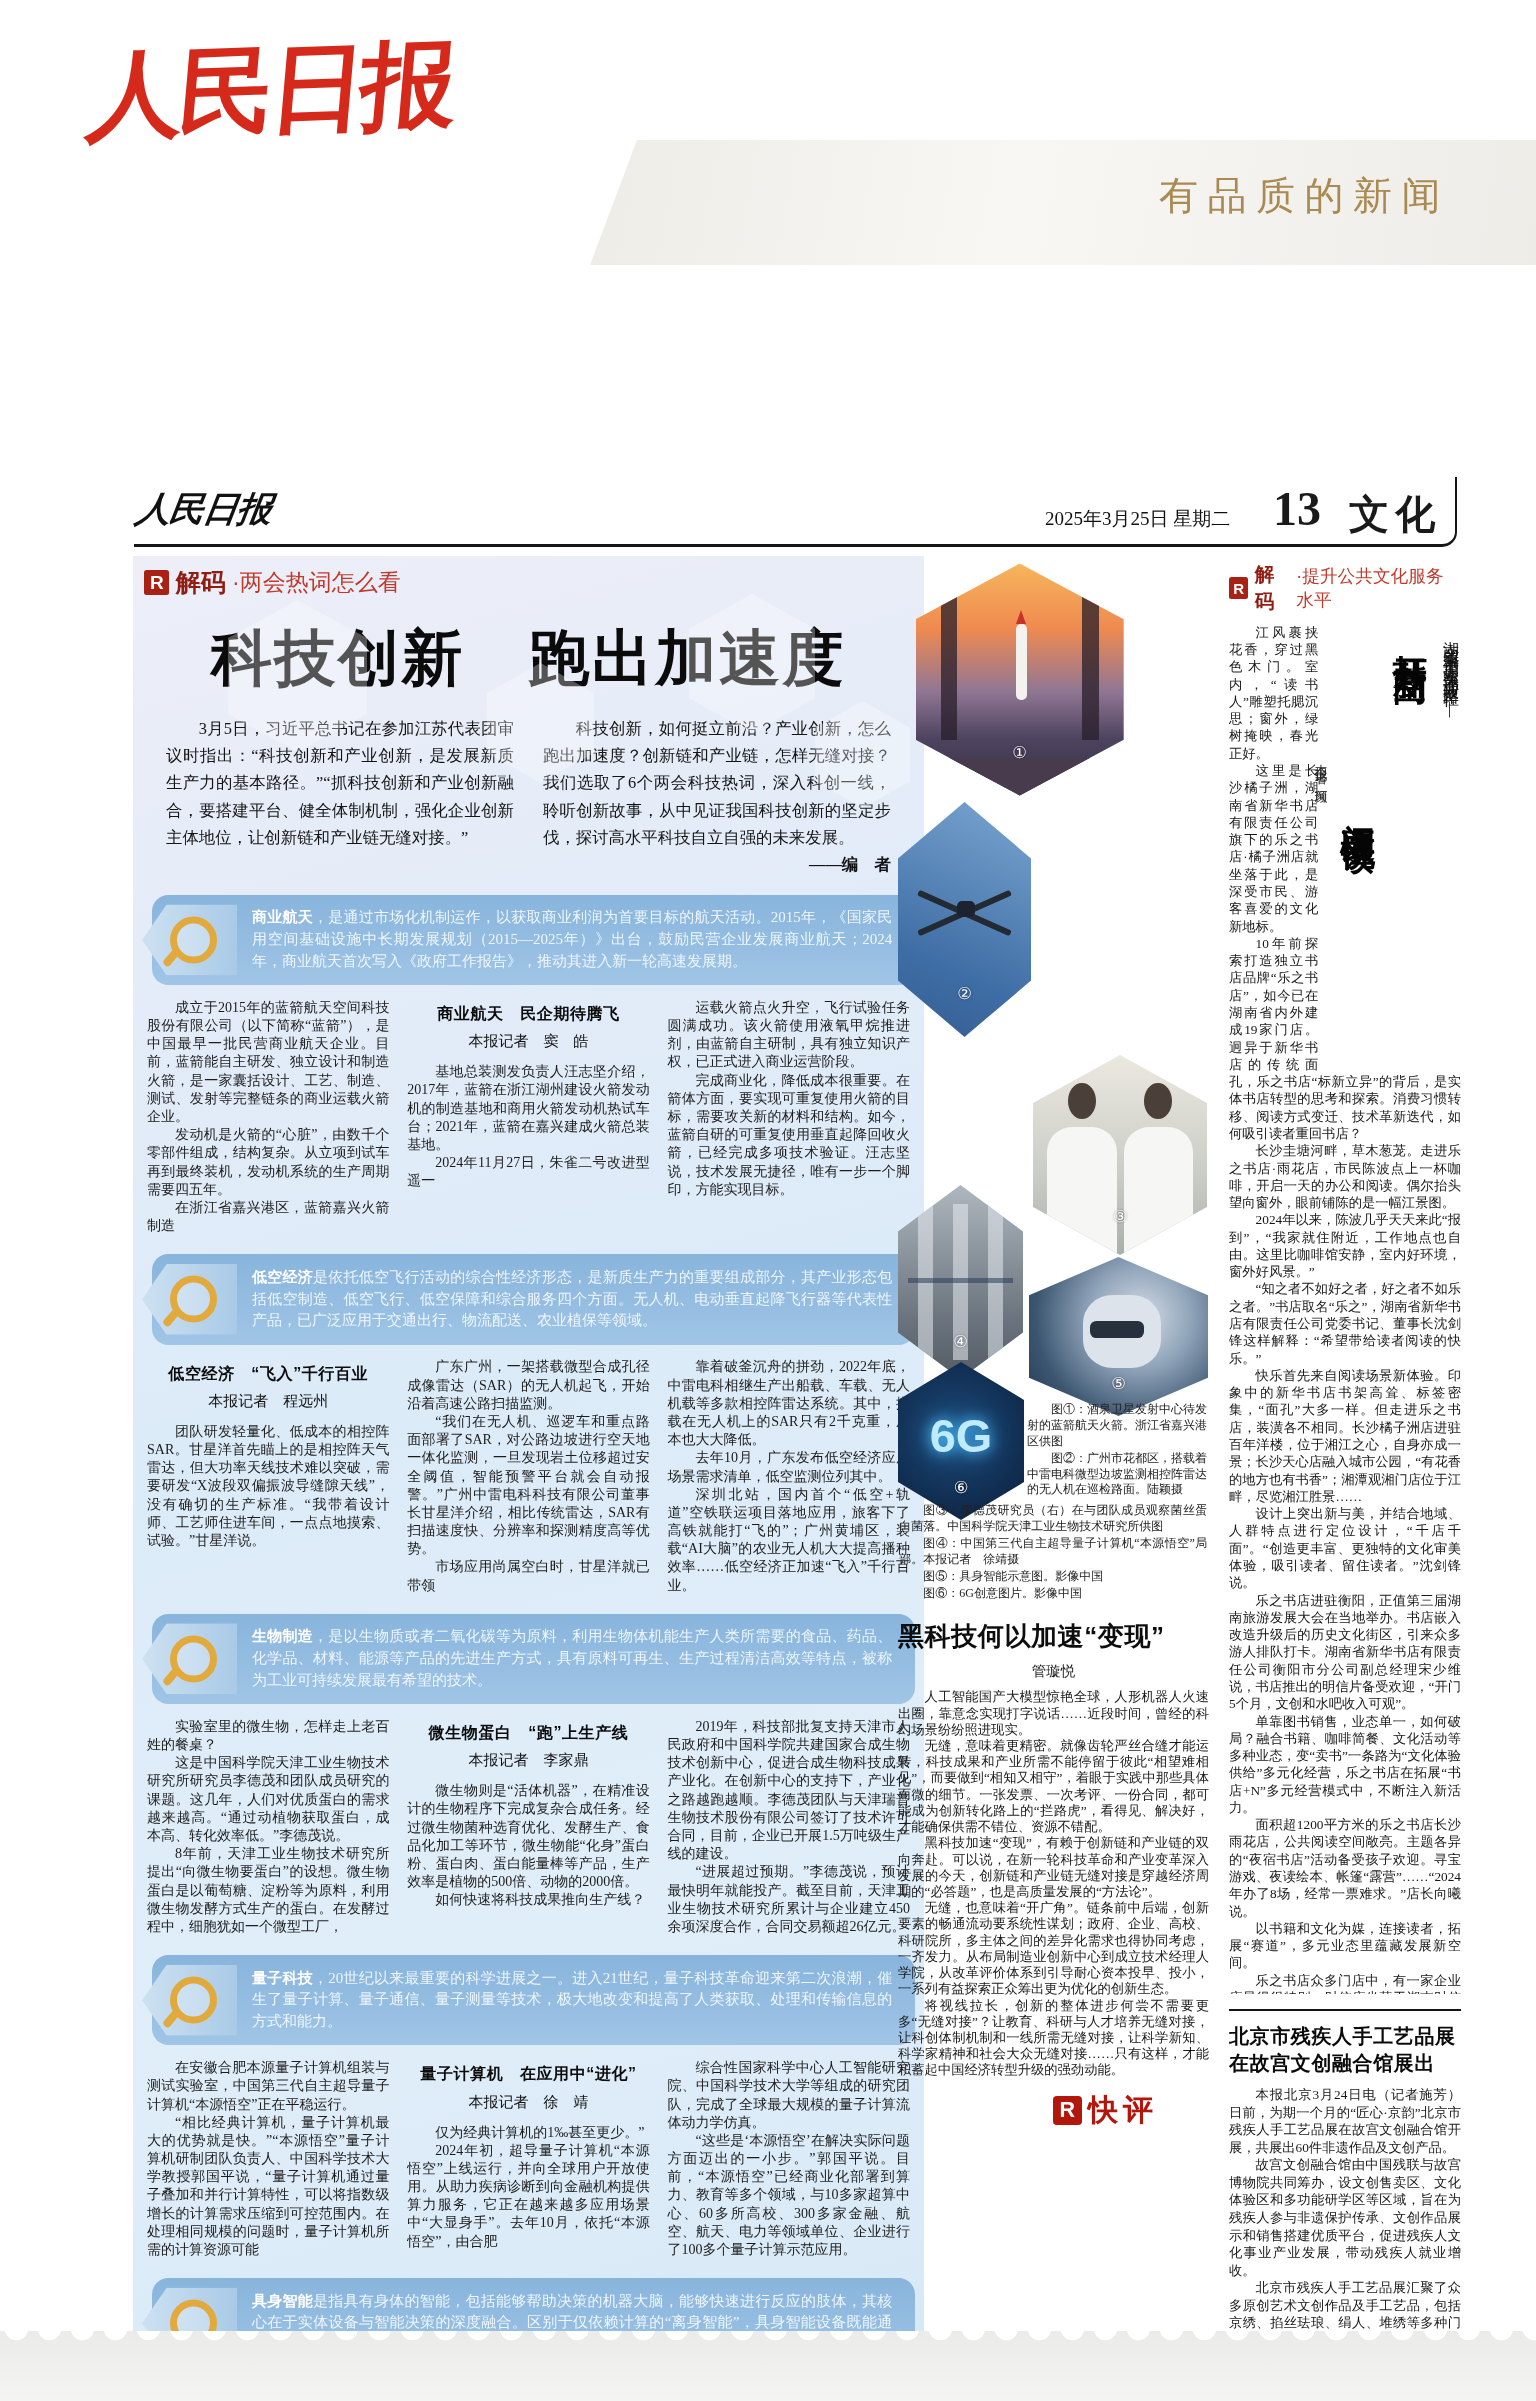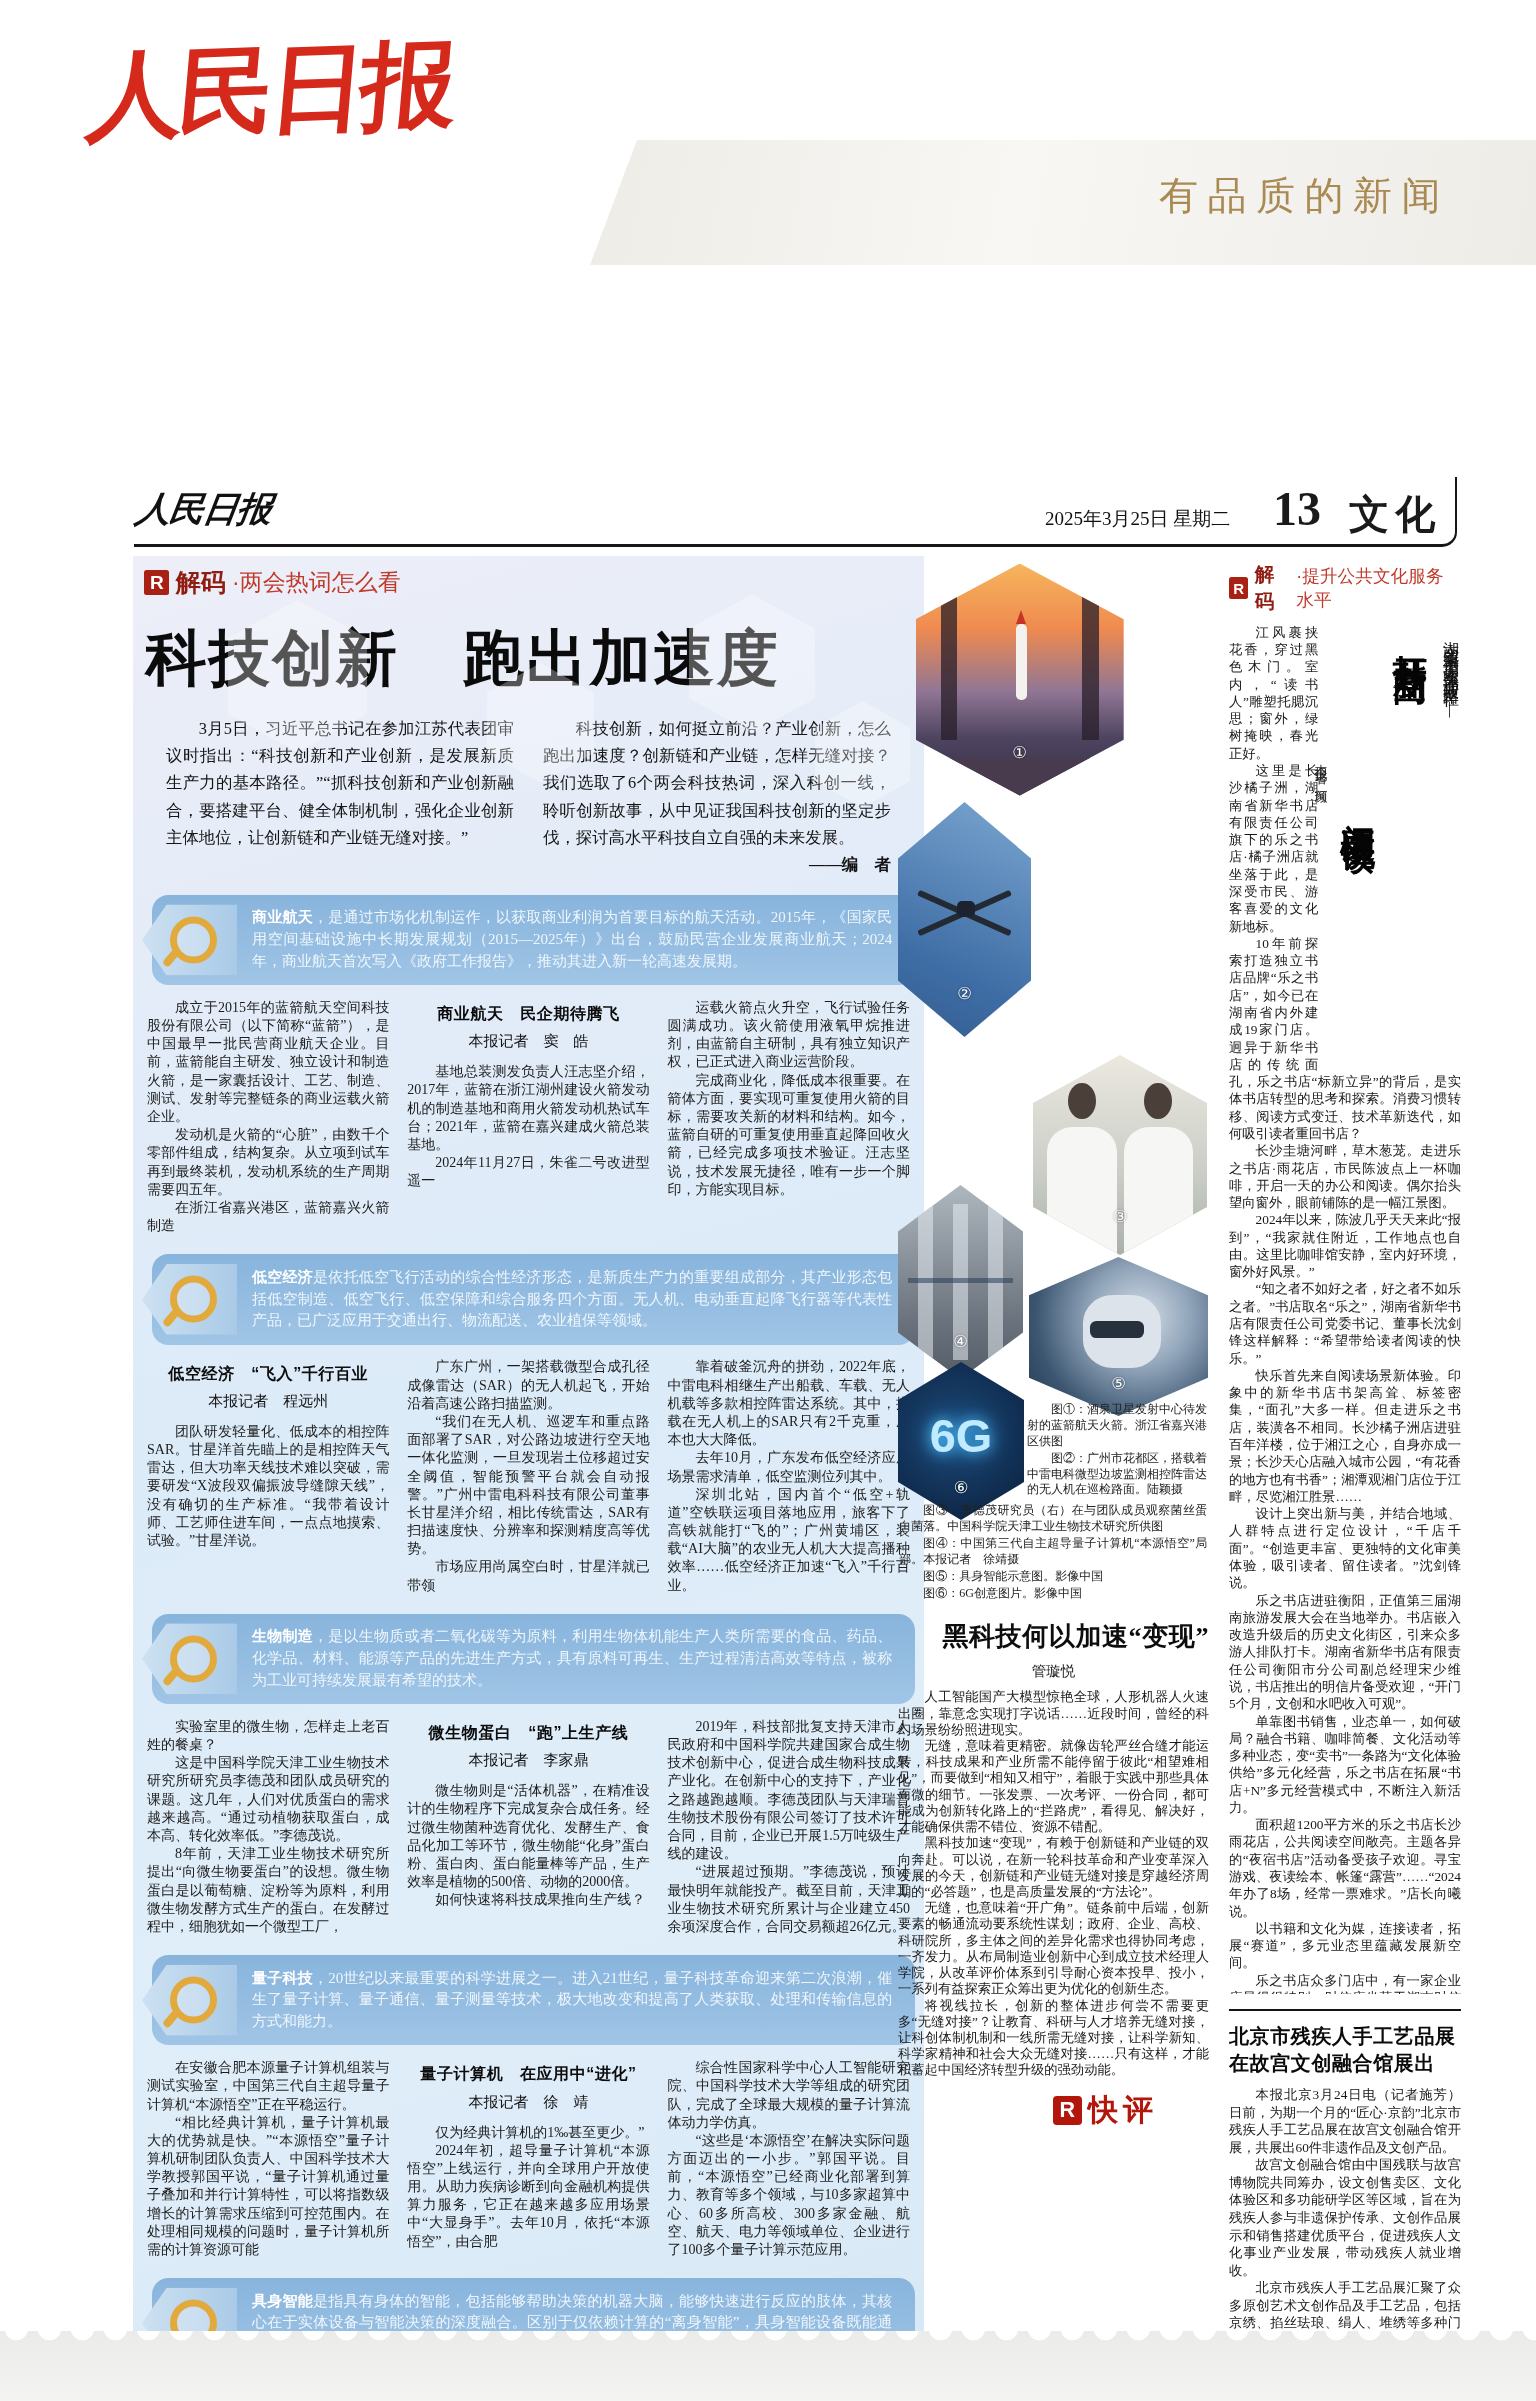--- a/index.html
+++ b/index.html
@@ -25,21 +25,21 @@
          background:linear-gradient(165deg,#edeef8 0%,#e4ecf8 20%,#dcebf8 45%,#e0eef9 72%,#d7e8f6 100%);
          padding:0 0 16.4px 0;box-sizing:border-box;}
   .dhex{position:absolute;clip-path:polygon(50% 0,100% 25%,100% 75%,50% 100%,0 75%,0 25%);
         background:rgba(255,255,255,.30);}
   .kicker{display:flex;align-items:center;gap:6.3px;padding:10px 11.4px 2.5px;}
   .kbadge{width:25px;height:25px;background:#a92014;color:#fff;font-weight:700;font-size:19px;
           display:flex;align-items:center;justify-content:center;border-radius:2.5px;
           font-family:"Liberation Sans",sans-serif;}
   .klabel{font-size:25px;font-weight:700;color:#8f1d12;font-family:"Liberation Sans",sans-serif;}
   .ktopic{font-size:23px;color:#c03a2b;font-family:"Liberation Sans",sans-serif;}
-  .headline{margin:16.4px 12.6px 6.3px;text-align:left;font-size:61px;font-weight:700;color:#0b0b0b;
+  .headline{margin:16.4px 12.6px 6.3px;text-align:center;font-size:61px;font-weight:700;color:#0b0b0b;
             letter-spacing:2.5px;font-family:"Liberation Sans","DejaVu Sans",sans-serif;}
   .intro{display:flex;gap:29px;padding:8.8px 33px 6.3px;}
   .intro .half{flex:1;font-size:16.4px;line-height:1.66;color:#141414;text-align:justify;}
   .intro p{margin:0;text-indent:2em;}
   .sign{text-align:right;font-weight:700;margin-top:2.5px;}
   .box{position:relative;margin:10px 8.8px 8.8px 19px;border-radius:16.4px;
        background:linear-gradient(180deg,#88b4dc,#a0c5e6);
        padding:12.6px 23px 12.6px 100px;color:#eef6fc;font-size:15px;line-height:1.45;text-align:justify;}
   .box p{margin:0;}
   .term{color:#ffffff;font-weight:700;}
@@ -87,22 +87,22 @@
   .rb-head{position:absolute;left:30%;top:24%;width:44%;height:46%;background:#dde3ea;border-radius:38%;}
   .rb-visor{position:absolute;left:34%;top:40%;width:30%;height:11%;background:#27313d;border-radius:6.3px;}
   .ph-6g{background:radial-gradient(circle at 45% 45%,#1e4a78 0%,#123156 55%,#0a1e3a 100%);}
   .g6{position:absolute;left:50%;top:46%;transform:translate(-50%,-50%);font-size:47px;font-weight:700;
       color:#bfeaff;text-shadow:0 0 14px #4fc3ff,0 0 25px #2e8fd8;font-family:"Liberation Sans",sans-serif;}
   .caps{position:absolute;font-size:12px;line-height:1.32;color:#222;text-align:justify;}
   .caps p{margin:0 0 1.3px;text-indent:2em;}
   .capA{left:129px;top:841px;width:180px;}
   .capB{left:1.3px;top:942px;width:308px;}
   .opinion{position:absolute;left:0;top:1058px;width:311px;}
-  .op-title{font-size:26px;font-weight:700;text-align:right;letter-spacing:0.6px;margin:0 0 7.6px;
-            font-family:Liberation Serif, serif;color:#0d0d0d;}
+  .op-title{font-size:26px;font-weight:700;text-align:left;letter-spacing:0.6px;margin:0 0 7.6px;
+            font-family:Liberation Sans, sans-serif;color:#0d0d0d;}
   .op-by{text-align:center;font-size:14.5px;margin-bottom:8.8px;}
   .op-body{font-size:13.3px;line-height:1.22;text-align:justify;color:#191919;}
   .op-body p{margin:0;text-indent:2em;}
   .kp{display:flex;align-items:center;justify-content:flex-end;gap:6.3px;margin-top:11.4px;padding-right:51px;}
   .kp .kbadge{width:29px;height:29px;font-size:21.5px;background:#b3170b;border-radius:3.8px;}
   .kp-label{font-size:30px;font-weight:700;color:#b3170b;letter-spacing:5px;
             font-family:"Liberation Sans",sans-serif;}
   
   .rcol{position:absolute;left:1229px;top:561px;width:232px;height:1772px;overflow:hidden;}
   .rcol .kicker{padding:0 0 8.8px;}

